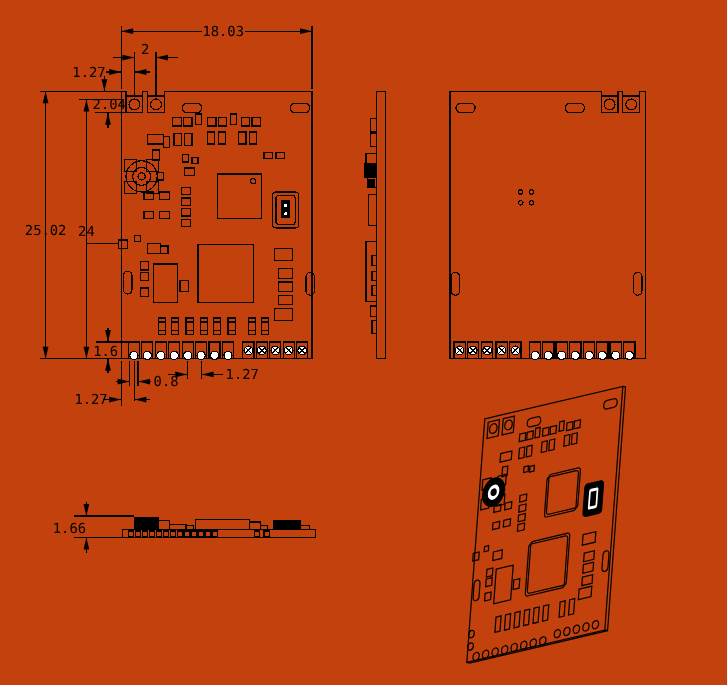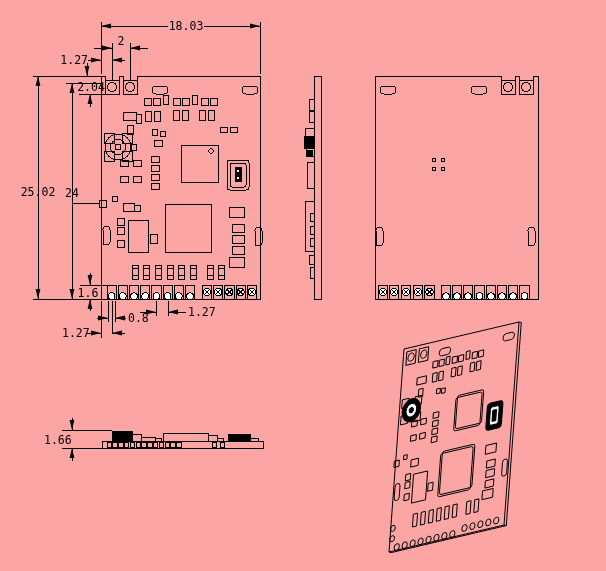--- a/index.html
+++ b/index.html
@@ -1,16 +1,16 @@
 <!DOCTYPE html>
 <html><head>
 <meta charset="utf-8">
 <style>
   html,body{margin:0;padding:0;background:#fff;}
-  .stage{position:relative;width:606px;height:571px;background:#fca5a5;overflow:hidden;}
+  .stage{position:relative;width:606px;height:571px;background:#c2410c;overflow:hidden;}
   svg{display:block;}
   svg text{font-family:"DejaVu Sans Mono","Liberation Mono",monospace;font-size:11.5px;fill:#000;}
   .ortho{stroke:#000;fill:none;stroke-width:1;shape-rendering:crispEdges;}
   .iso{stroke:#000;fill:none;stroke-width:1;}
   .iso *{vector-effect:non-scaling-stroke;}
   .dimlines{stroke:#000;fill:none;stroke-width:1;shape-rendering:crispEdges;}
   .arrows{fill:#000;stroke:none;}
   .lbl{fill:#000;stroke:none;}
 </style>
 </head>

